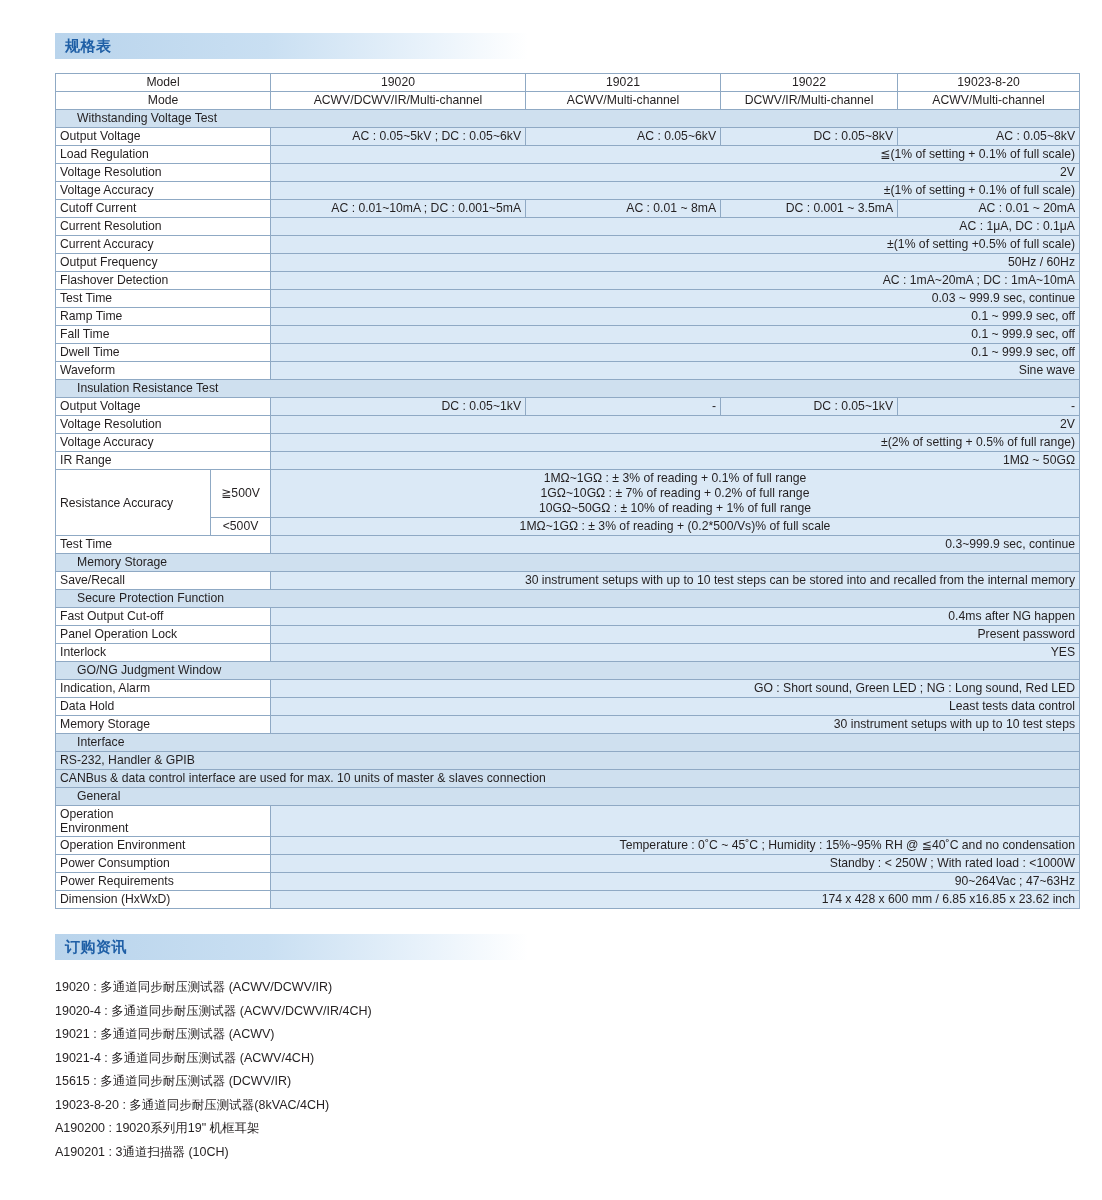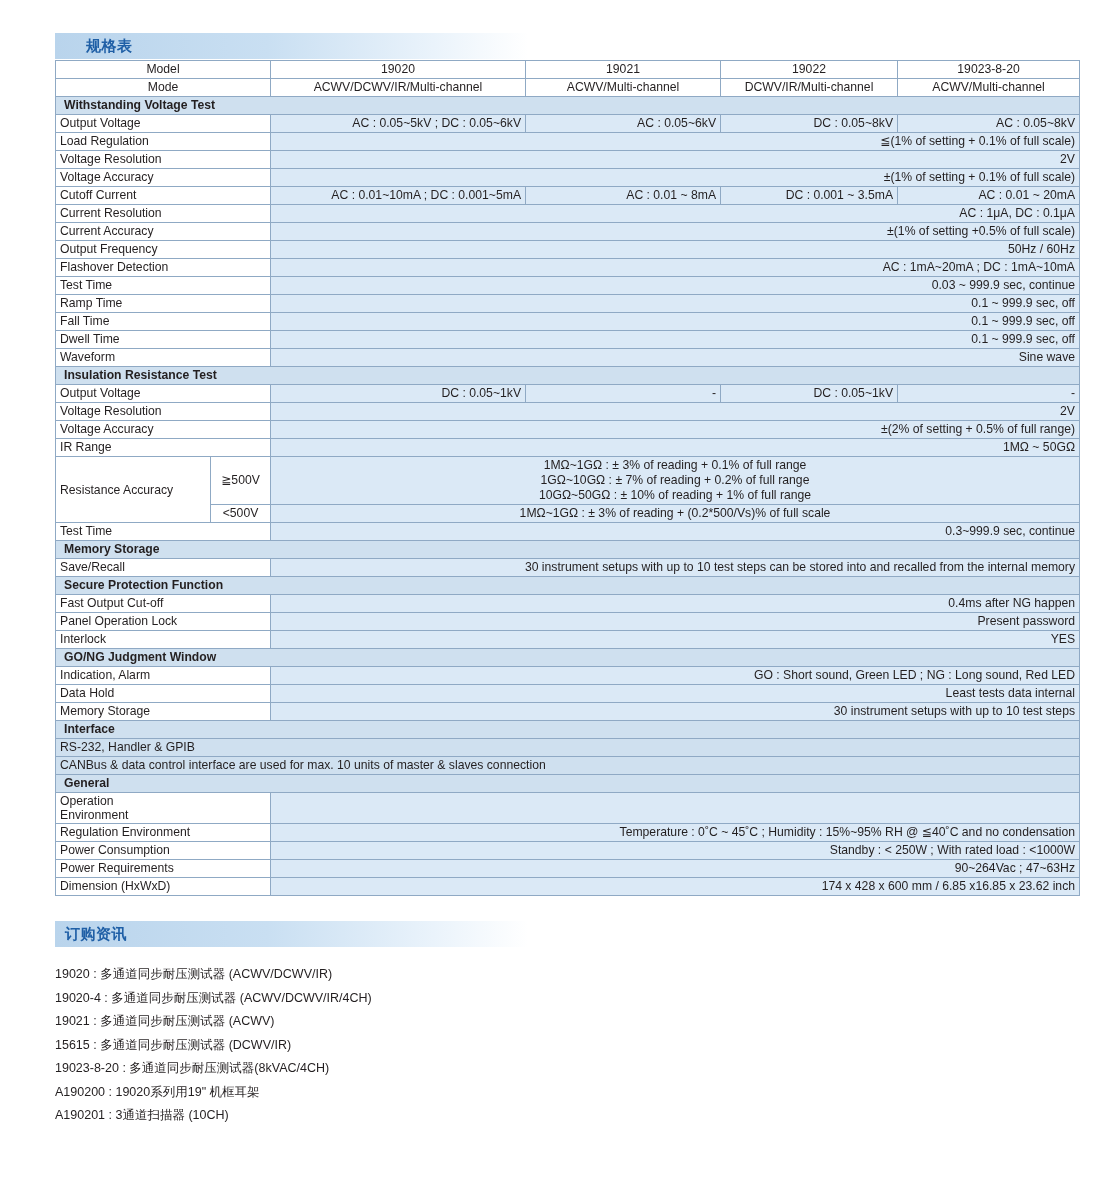--- a/index.html
+++ b/index.html
@@ -32,27 +32,27 @@
     align-items: center;
     box-sizing: border-box;
   }
   .section-bar .title {
     color: #1f5fa6;
     font-size: 15px;
     font-weight: bold;
     padding-left: 10px;
     letter-spacing: 0.5px;
   }
-  #spec-bar { margin-top: 33px; padding-left: 21px; }
+  #spec-bar { margin-top: 33px; }
   #order-bar { margin-top: 25px; }
 
   
   table.spec {
     margin-left: 55px;
-    margin-top: 1px;
+    margin-top: 14px;
     width: 984px;
     border-collapse: collapse;
     table-layout: fixed;
     font-size: 12.2px;
   }
   table.spec td {
     border: 1px solid #8fa9c4;
     padding: 1px 4px;
     line-height: 15px;
     height: 15px;
@@ -63,23 +63,23 @@
     text-align: left;
     padding-left: 5px;
     white-space: nowrap;
   }
   td.val {
     text-align: center;
     background: #ffffff;
   }
   tr.group td {
     background: #cfe0ef;
-    font-weight: bold;
-    text-align: left;
-    padding-left: 8px;
+    font-weight: normal;
+    text-align: left;
+    padding-left: 21px;
   }
   tr.hdr td {
     text-align: center;
   }
   td.lbl-hdr {
     text-align: left;
     padding-left: 5px;
   }
   td.multi {
     background: #dbe9f6;
@@ -296,21 +296,21 @@
 
       <tr class="group">
         <td colspan="6">GO/NG Judgment Window</td>
       </tr>
       <tr>
         <td class="label" colspan="2">Indication, Alarm</td>
         <td class="multi" colspan="4">GO : Short sound, Green LED ; NG : Long sound, Red LED</td>
       </tr>
       <tr>
         <td class="label" colspan="2">Data Hold</td>
-        <td class="multi" colspan="4">Least tests data internal</td>
+        <td class="multi" colspan="4">Least tests data control</td>
       </tr>
       <tr>
         <td class="label" colspan="2">Memory Storage</td>
         <td class="multi" colspan="4">30 instrument setups with up to 10 test steps</td>
       </tr>
 
       <tr class="group">
         <td colspan="6">Interface</td>
       </tr>
       <tr>
@@ -324,21 +324,21 @@
         <td colspan="6">General</td>
       </tr>
       <tr>
         <td class="label" colspan="2" style="line-height:14px;">
           <div>Operation</div>
           <div>Environment</div>
         </td>
         <td class="multi" colspan="4"></td>
       </tr>
       <tr>
-        <td class="label" colspan="2">Regulation Environment</td>
+        <td class="label" colspan="2">Operation Environment</td>
         <td class="multi" colspan="4">Temperature : 0˚C ~ 45˚C ; Humidity : 15%~95% RH @ ≦40˚C and no condensation</td>
       </tr>
       <tr>
         <td class="label" colspan="2">Power Consumption</td>
         <td class="multi" colspan="4">Standby : &lt; 250W ; With rated load : &lt;1000W</td>
       </tr>
       <tr>
         <td class="label" colspan="2">Power Requirements</td>
         <td class="multi" colspan="4">90~264Vac ; 47~63Hz</td>
       </tr>
@@ -351,20 +351,21 @@
 
 
   <div class="section-bar" id="order-bar">
     <span class="title">订购资讯</span>
   </div>
 
   <div class="order-list">
     <div>19020 : 多通道同步耐压测试器 (ACWV/DCWV/IR)</div>
     <div>19020-4 : 多通道同步耐压测试器 (ACWV/DCWV/IR/4CH)</div>
     <div>19021 : 多通道同步耐压测试器 (ACWV)</div>
+    <div>19021-4 : 多通道同步耐压测试器 (ACWV/4CH)</div>
     <div>15615 : 多通道同步耐压测试器 (DCWV/IR)</div>
     <div>19023-8-20 : 多通道同步耐压测试器(8kVAC/4CH)</div>
     <div>A190200 : 19020系列用19" 机框耳架</div>
     <div>A190201 : 3通道扫描器 (10CH)</div>
 
   </div>
 
 </div>
 
 </body></html>

